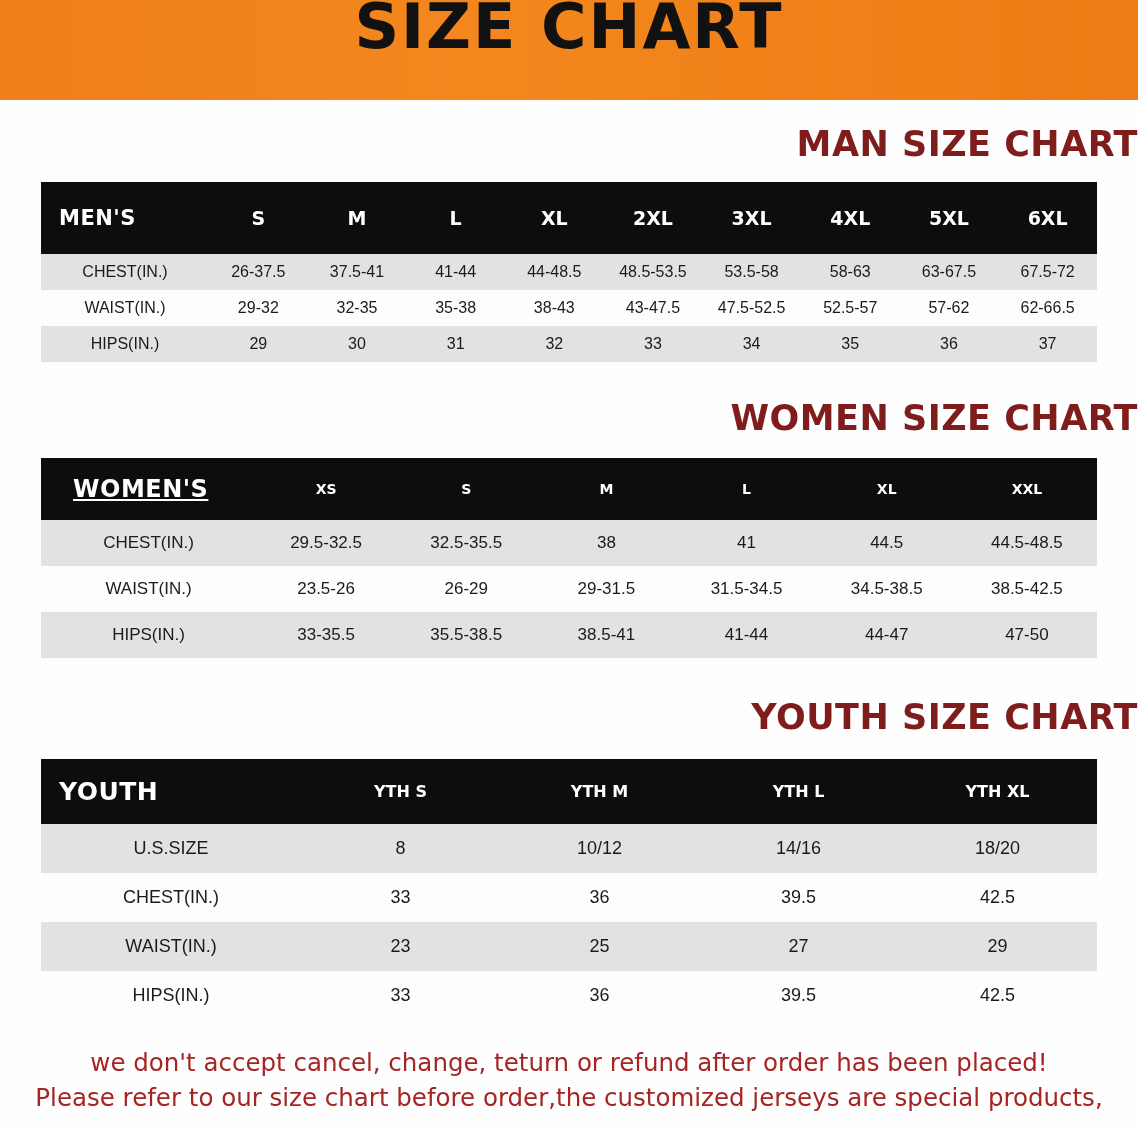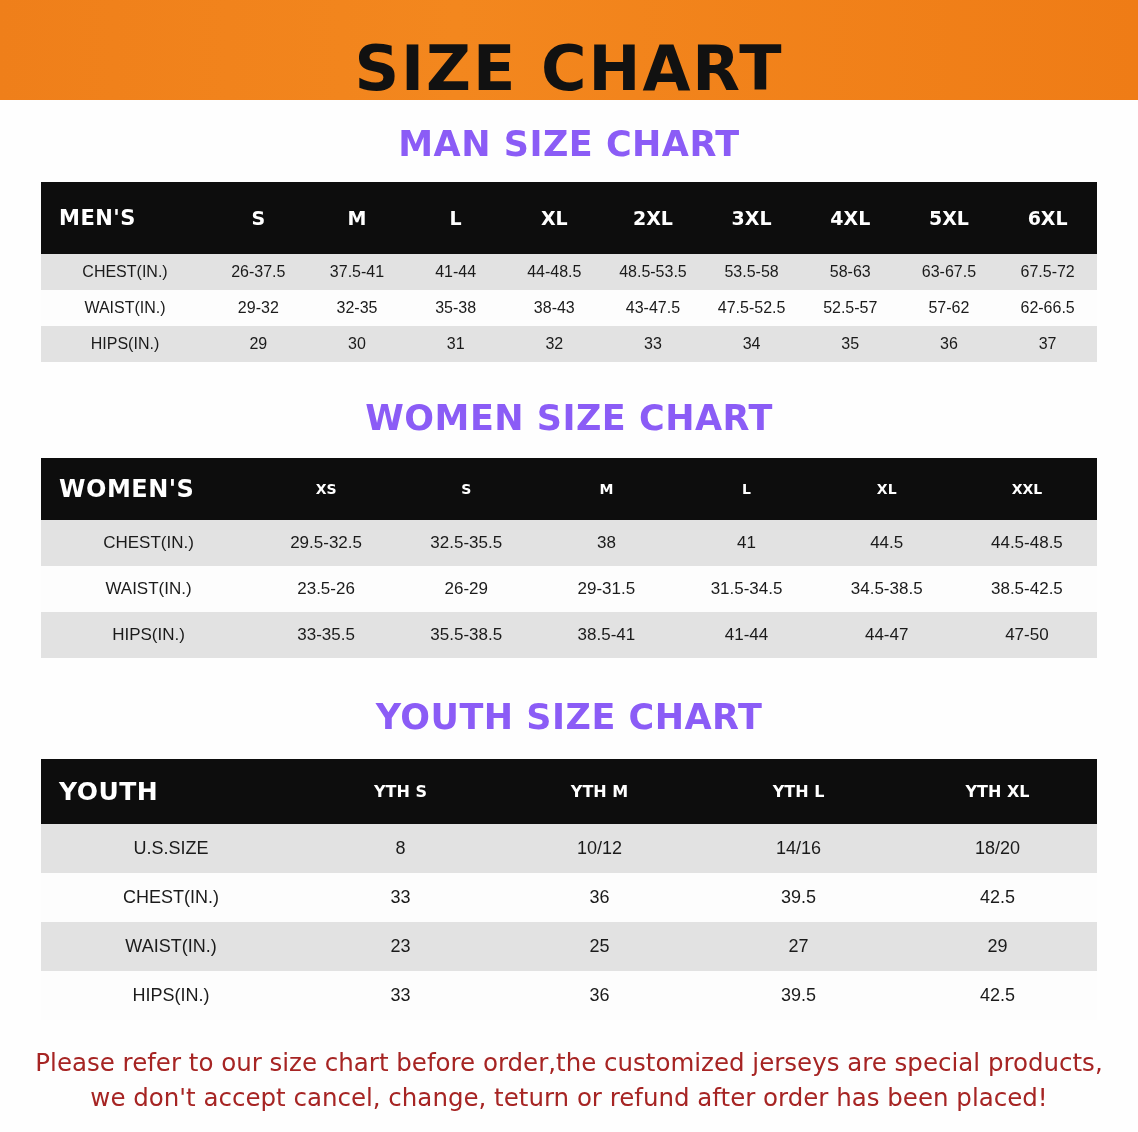--- a/index.html
+++ b/index.html
@@ -20,40 +20,40 @@
     width: 1138px;
     height: 1132px;
     background: #fefefe;
   }
 
   
   .banner {
     height: 100px;
     background: linear-gradient(90deg, #ef7f1a 0%, #f3871e 40%, #ef7c16 100%);
     display: flex;
-    align-items: flex-end;
+    align-items: flex-start;
     justify-content: center;
   }
   .banner-title {
     font-family: "DejaVu Sans", sans-serif;
     font-weight: bold;
     font-size: 62px;
     letter-spacing: 2px;
     color: #111111;
     line-height: 1;
     margin-top: -4px;
   }
 
   
   .section-title {
-    text-align: center;
+    text-align: right;
     font-family: "DejaVu Sans", sans-serif;
     font-weight: bold;
     font-size: 35px;
-    color: #8b5cf6;
+    color: #7f1d1d;
     letter-spacing: 0.5px;
   }
   .st-man    { margin-top: 24px; margin-bottom: 18px; }
   .st-women  { margin-top: 36px; margin-bottom: 20px; }
   .st-youth  { margin-top: 39px; margin-bottom: 22px; }
 
   
   table {
     border-collapse: collapse;
     table-layout: fixed;
@@ -90,21 +90,21 @@
   #men-table { width: 1056px; }
   #men-table thead th { font-size: 19px; padding: 24px 2px; }
   #men-table thead th.rowhead { font-size: 21px; padding-left: 18px; }
   #men-table tbody td { font-size: 16px; padding: 9px 2px; }
   #men-table tbody td.rowhead { font-size: 16px; }
   #men-table col.c0 { width: 168px; }
 
   
   #women-table { width: 1056px; }
   #women-table thead th { font-size: 14px; padding: 17px 2px; }
-  #women-table thead th.rowhead { font-size: 24px; padding-left: 18px; }
+  #women-table thead th.rowhead { font-size: 24px; padding-left: 32px; text-decoration: underline; }
   #women-table tbody td { font-size: 17px; padding: 13px 2px; }
   #women-table col.c0 { width: 215px; }
 
   
   #youth-table { width: 1056px; }
   #youth-table thead th { font-size: 16px; padding: 18px 2px; }
   #youth-table thead th.rowhead { font-size: 25px; padding-left: 18px; }
   #youth-table tbody td { font-size: 18px; padding: 14px 2px; }
   #youth-table col.c0 { width: 260px; }
 
@@ -299,17 +299,17 @@
           <td>33</td>
           <td>36</td>
           <td>39.5</td>
           <td>42.5</td>
         </tr>
       </tbody>
     </table>
   </div>
 
   <div class="note">
+    <span>we don't accept cancel, change, teturn or refund after order has been placed!</span>
     <span>Please refer to our size chart before order,the customized jerseys are special products,</span>
-    <span>we don't accept cancel, change, teturn or refund after order has been placed!</span>
   </div>
 
 </div>
 
 </body></html>

